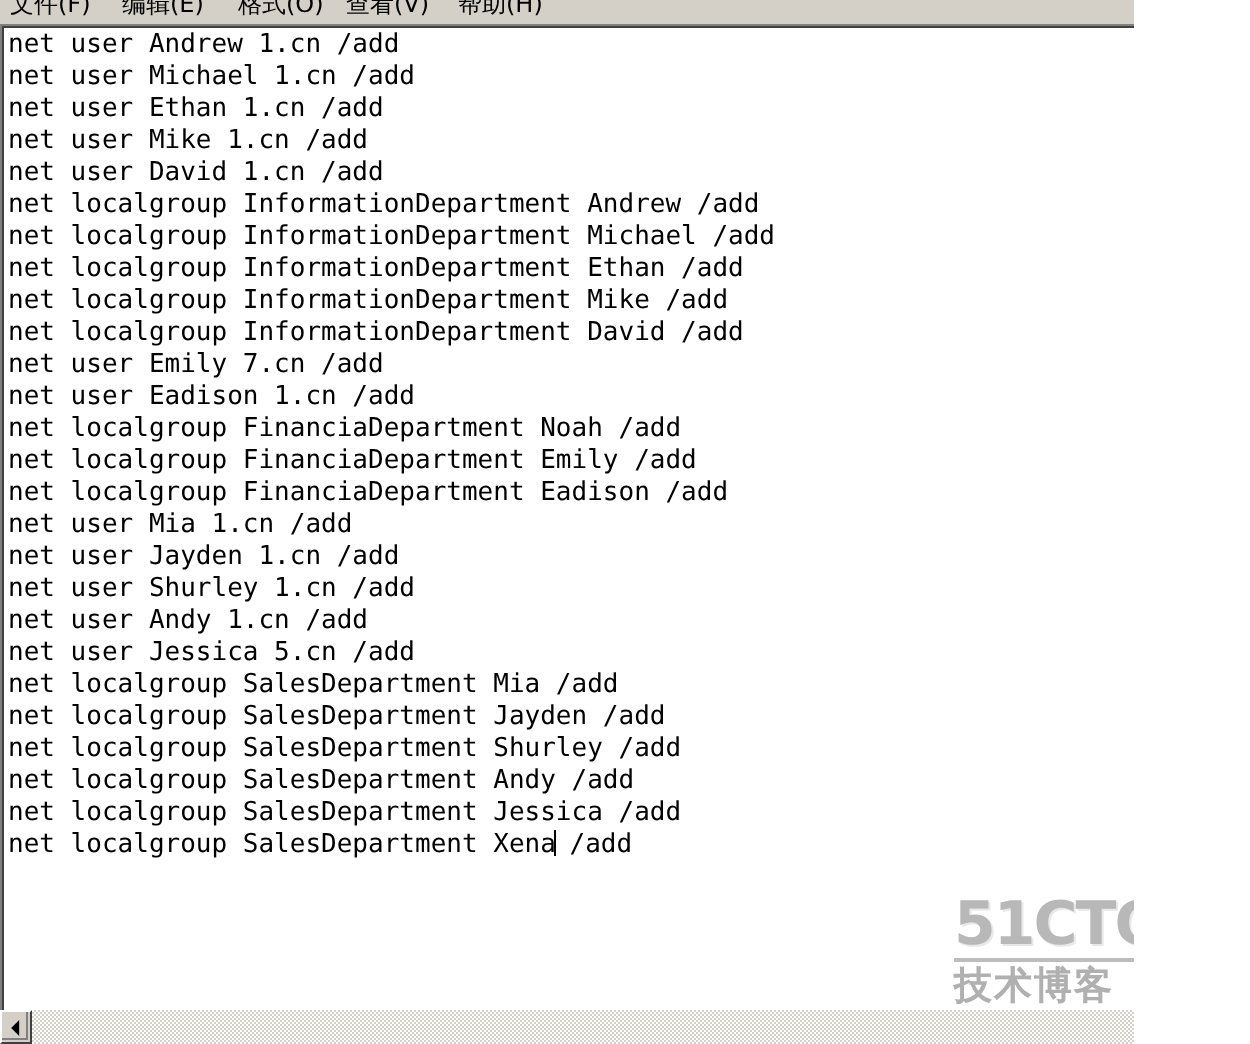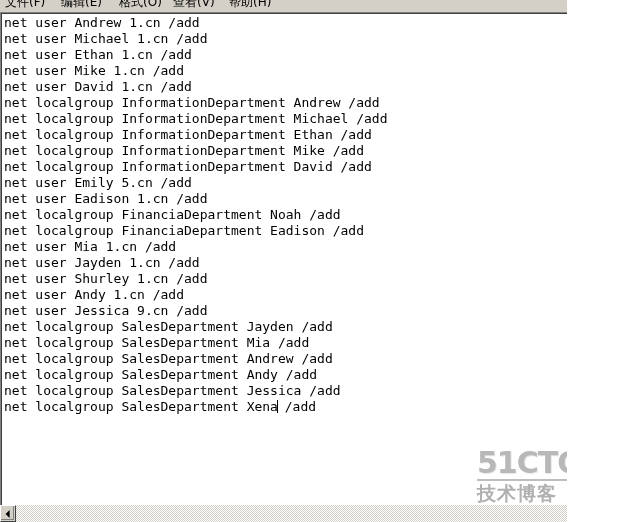--- a/index.html
+++ b/index.html
@@ -282,32 +282,33 @@
           <div class="code-line">net user Andrew 1.cn /add</div>
           <div class="code-line">net user Michael 1.cn /add</div>
           <div class="code-line">net user Ethan 1.cn /add</div>
           <div class="code-line">net user Mike 1.cn /add</div>
           <div class="code-line">net user David 1.cn /add</div>
           <div class="code-line">net localgroup InformationDepartment Andrew /add</div>
           <div class="code-line">net localgroup InformationDepartment Michael /add</div>
           <div class="code-line">net localgroup InformationDepartment Ethan /add</div>
           <div class="code-line">net localgroup InformationDepartment Mike /add</div>
           <div class="code-line">net localgroup InformationDepartment David /add</div>
-          <div class="code-line">net user Emily 5.cn /add</div>
+          <div class="code-line">net user Emily 7.cn /add</div>
           <div class="code-line">net user Eadison 1.cn /add</div>
           <div class="code-line">net localgroup FinanciaDepartment Noah /add</div>
+          <div class="code-line">net localgroup FinanciaDepartment Emily /add</div>
           <div class="code-line">net localgroup FinanciaDepartment Eadison /add</div>
           <div class="code-line">net user Mia 1.cn /add</div>
           <div class="code-line">net user Jayden 1.cn /add</div>
           <div class="code-line">net user Shurley 1.cn /add</div>
           <div class="code-line">net user Andy 1.cn /add</div>
-          <div class="code-line">net user Jessica 9.cn /add</div>
+          <div class="code-line">net user Jessica 5.cn /add</div>
+          <div class="code-line">net localgroup SalesDepartment Mia /add</div>
           <div class="code-line">net localgroup SalesDepartment Jayden /add</div>
-          <div class="code-line">net localgroup SalesDepartment Mia /add</div>
-          <div class="code-line">net localgroup SalesDepartment Andrew /add</div>
+          <div class="code-line">net localgroup SalesDepartment Shurley /add</div>
           <div class="code-line">net localgroup SalesDepartment Andy /add</div>
           <div class="code-line">net localgroup SalesDepartment Jessica /add</div>
           <div class="code-line"><span>net localgroup SalesDepartment Xena</span><span class="caret"></span><span> /add</span></div>
         </div>
 
       </div>
     </div>
 
     <div id="vscroll">
       <div class="sb-btn" id="vscroll-up">

